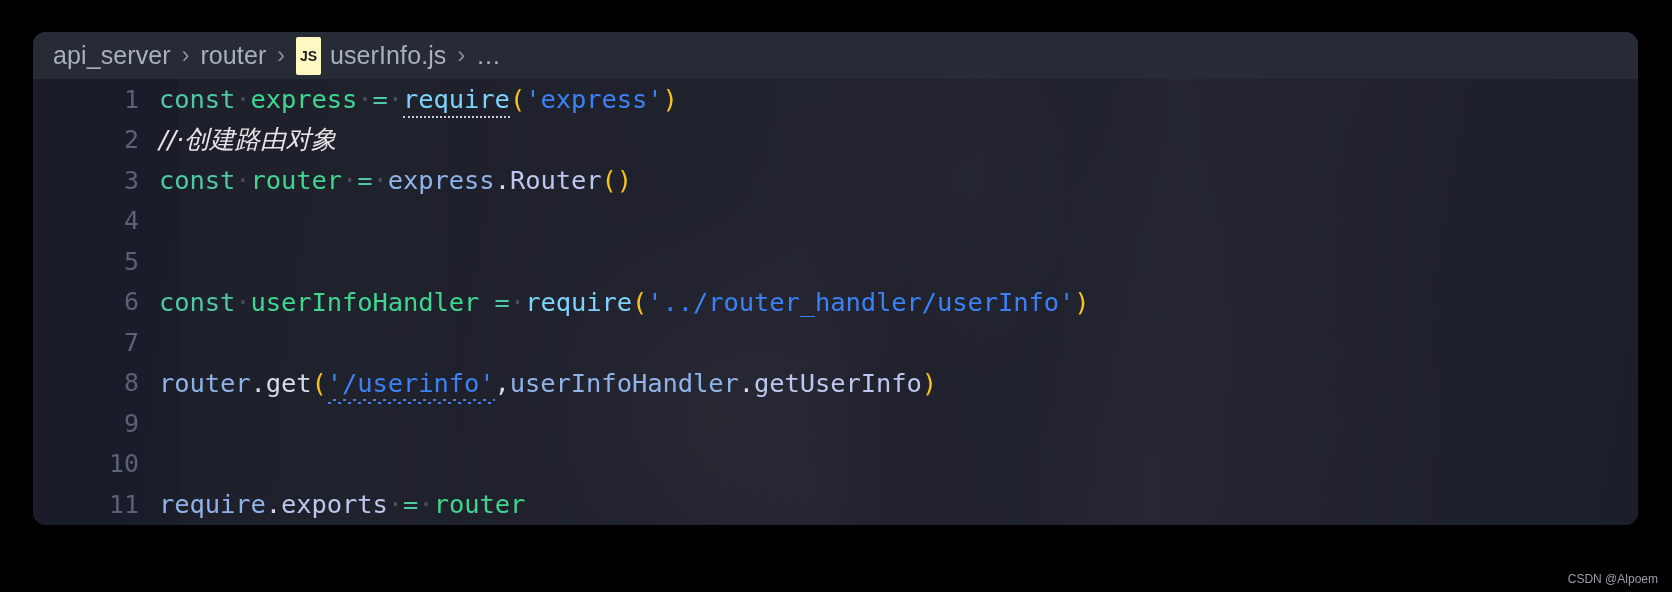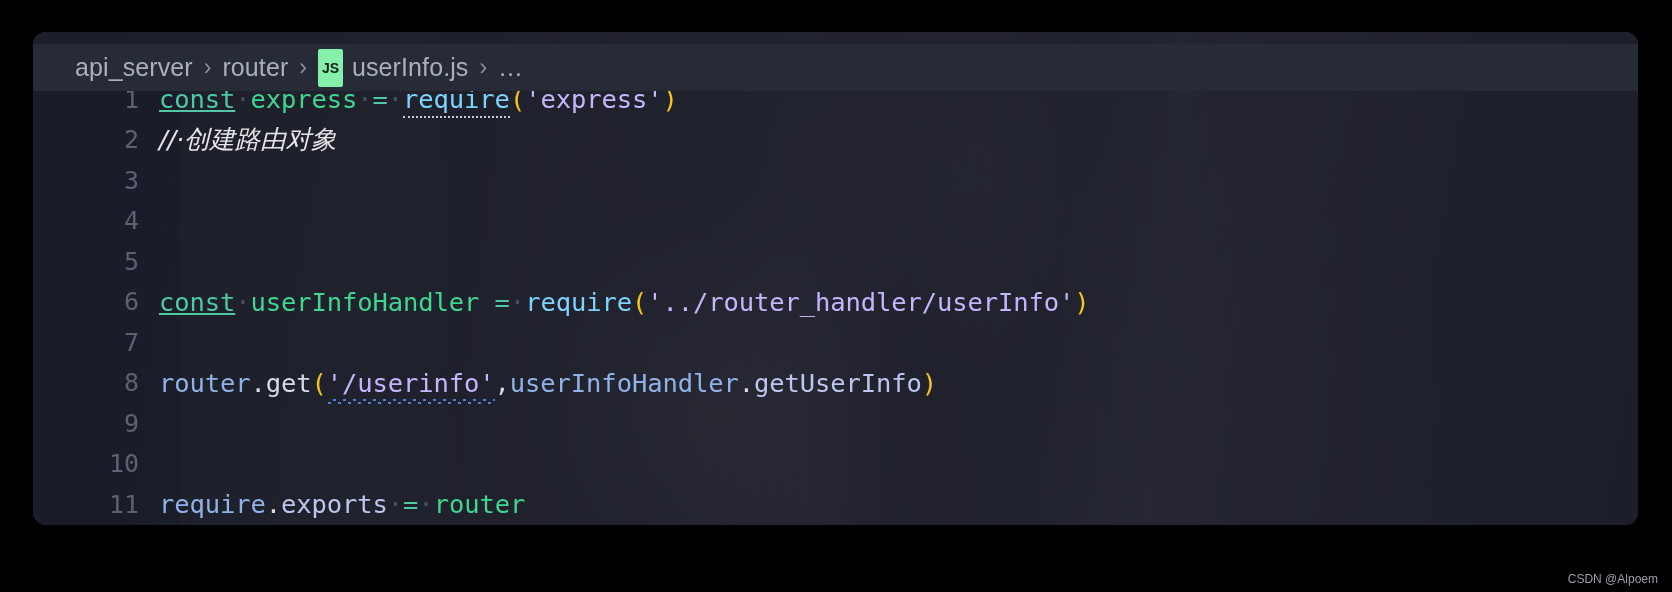--- a/index.html
+++ b/index.html
@@ -55,27 +55,27 @@
   
   .editor-tint {
     position: absolute;
     inset: 0;
     background: rgba(26,30,41,0.80);
   }
 
   
   .breadcrumb-bar {
     position: absolute;
-    left: 0; top: 12px;
+    left: 0; top: 0;
     width: 100%;
     height: 47px;
     background: #262b36;
     display: flex;
     align-items: center;
-    padding-left: 42px;
+    padding-left: 20px;
     box-sizing: border-box;
     z-index: 5;
   }
   .crumb {
     font-family: "Liberation Sans", sans-serif;
     font-size: 25px;
     color: #a9b0bb;
     white-space: nowrap;
     letter-spacing: 0.1px;
   }
@@ -84,21 +84,21 @@
     font-size: 23px;
     color: #8b929d;
     margin: 0 11px;
   }
   .js-badge {
     display: inline-flex;
     align-items: center;
     justify-content: center;
     width: 25px;
     height: 38px;
-    background: #86efac;
+    background: #fef9c3;
     color: #1a1a1a;
     font-family: "Liberation Sans", sans-serif;
     font-weight: bold;
     font-size: 14px;
     border-radius: 2px;
     margin-right: 9px;
   }
   .crumb-ellipsis {
     font-family: "Liberation Sans", sans-serif;
     font-size: 25px;
@@ -146,25 +146,25 @@
   .codetext {
     font-family: "DejaVu Sans Mono", monospace;
     font-size: 25.5px;
     white-space: pre;
     position: relative;
     z-index: 2;
     letter-spacing: -0.1px;
   }
 
   
-  .t-kw       { color: #4ec9a0; text-decoration: underline; }
+  .t-kw       { color: #4ec9a0; }
   .t-var      { color: #3fd68f; }
   .t-op       { color: #4ec9a0; }
   .t-fn       { color: #7dd3fc; }
-  .t-str      { color: #c4b5fd; }
+  .t-str      { color: #3b82f6; }
   .t-paren    { color: #f5c518; }
   .t-prop     { color: #bcc6ee; }
   .t-obj      { color: #8fb3e8; }
   .t-method   { color: #d7dbe6; }
   .t-comment  { color: #e5e5e5; font-style: italic; font-family: "DejaVu Sans", sans-serif; }
   .t-ws       { color: #49505e; }
   .t-plain    { color: #d7dbe6; }
 
   .underline-dot {
     border-bottom: 2px dotted #c8ccd6;
@@ -227,20 +227,21 @@
           <div class="code-row">
             <div class="lineno">1</div>
             <div class="codetext"><span class="t-kw">const</span><span class="t-ws">·</span><span class="t-var">express</span><span class="t-ws">·</span><span class="t-op">=</span><span class="t-ws">·</span><span class="t-fn underline-dot">require</span><span class="t-paren">(</span><span class="t-str">'express'</span><span class="t-paren">)</span></div>
           </div>
           <div class="code-row">
             <div class="lineno">2</div>
             <div class="codetext"><span class="t-comment">//·创建路由对象</span></div>
           </div>
           <div class="code-row">
             <div class="lineno">3</div>
+            <div class="codetext"><span class="t-kw">const</span><span class="t-ws">·</span><span class="t-var">router</span><span class="t-ws">·</span><span class="t-op">=</span><span class="t-ws">·</span><span class="t-obj">express</span><span class="t-plain">.</span><span class="t-prop">Router</span><span class="t-paren">()</span></div>
           </div>
           <div class="code-row">
             <div class="lineno">4</div>
             <div class="codetext"></div>
           </div>
           <div class="code-row">
             <div class="lineno">5</div>
           </div>
           <div class="code-row">
             <div class="lineno">6</div>

